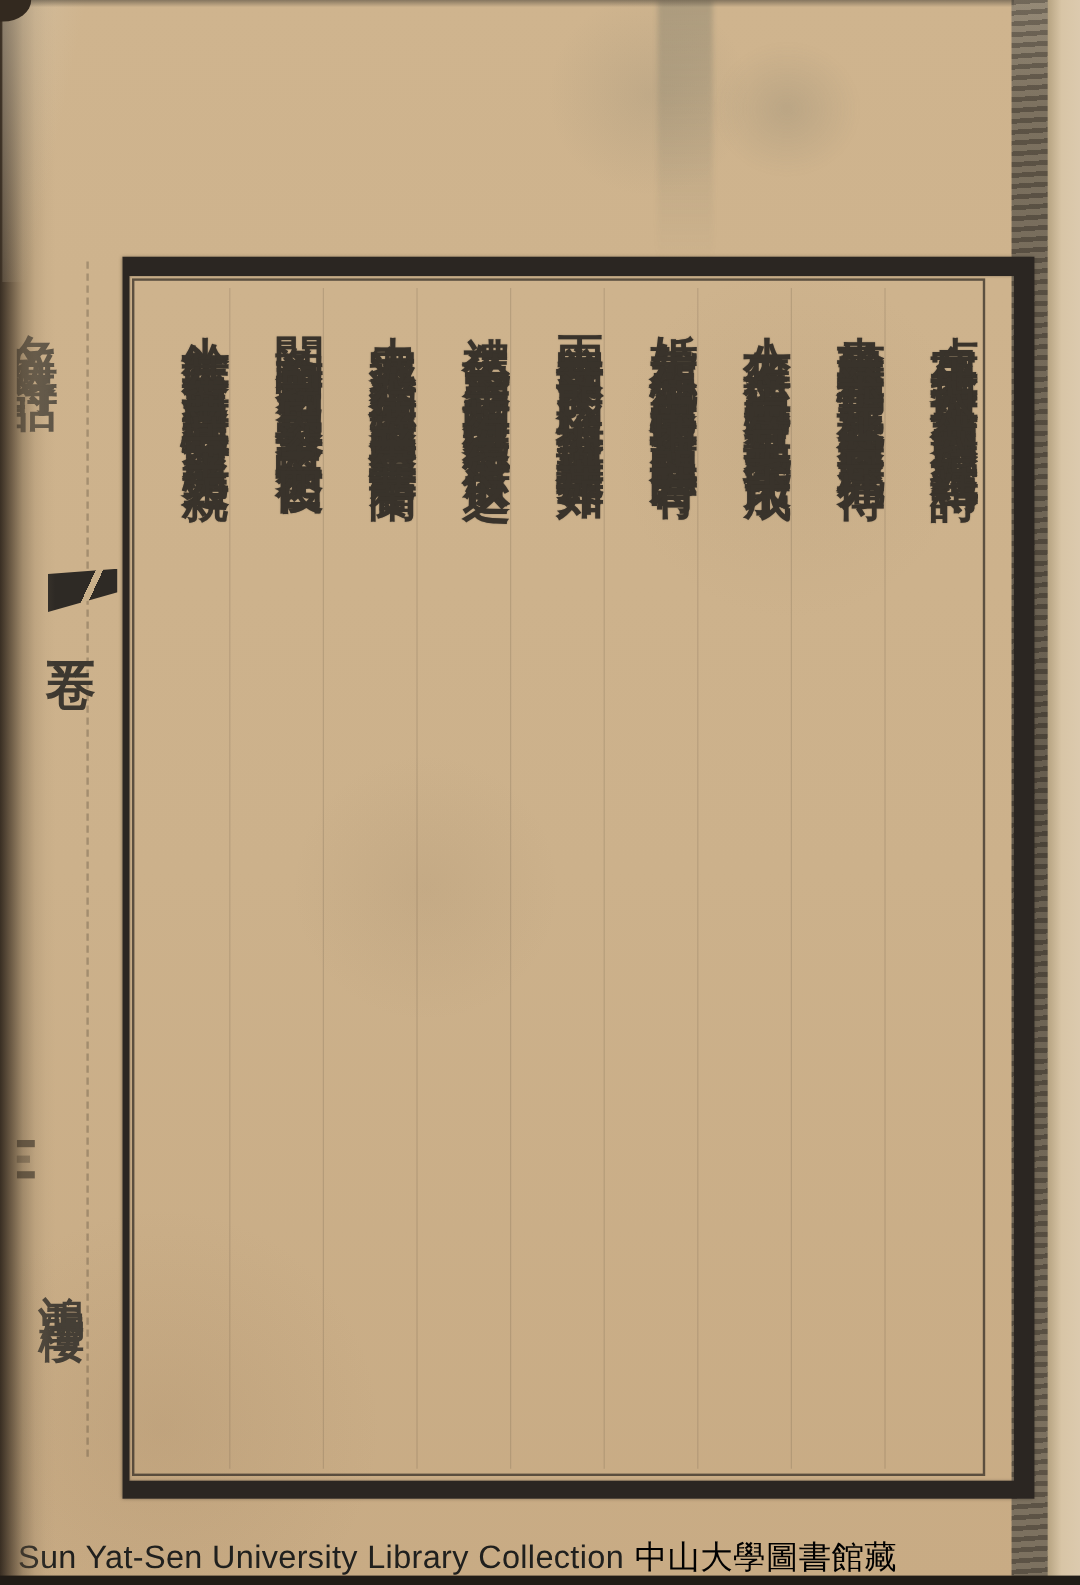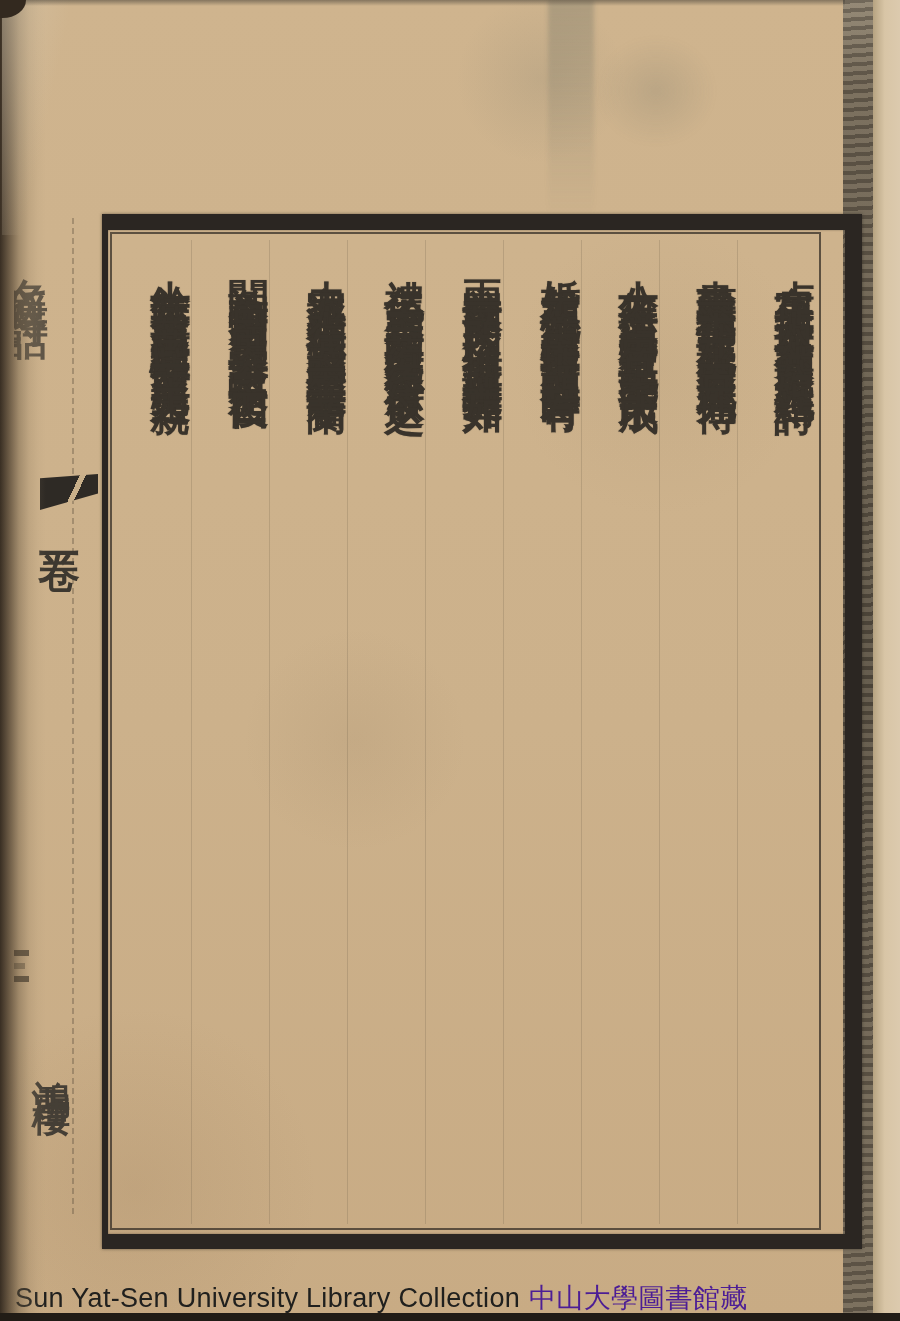--- a/index.html
+++ b/index.html
@@ -122,21 +122,21 @@
     position:absolute;left:0px;top:736px;width:15px;height:6px;
     background:rgba(60,52,42,.75);
     box-shadow:0 26px 0 rgba(60,52,42,.75), -4px 13px 0 rgba(60,52,42,.4);
   }
   
   .caption{
     position:absolute;left:15px;top:1280px;z-index:5;
     font-family:"Liberation Sans",sans-serif;font-size:27px;color:#20201e;
     letter-spacing:.3px;white-space:nowrap;
   }
-  .cap-zh{margin-left:9px;color:#4c1d95;}
+  .cap-zh{margin-left:9px;color:#000000;}
 </style>
 </head>
 <body>
 
 <div class="scan">
 
   <div class="page-main"></div>
   <div class="adjacent-page"></div>
   <div class="gutter-band"></div>
   <div class="ink-streak"></div>

